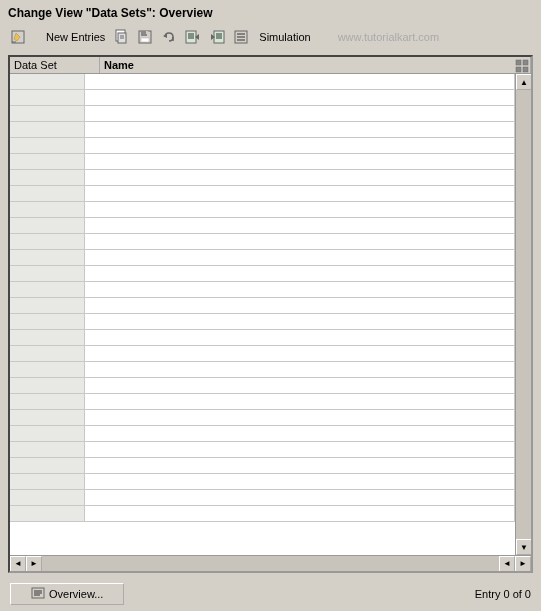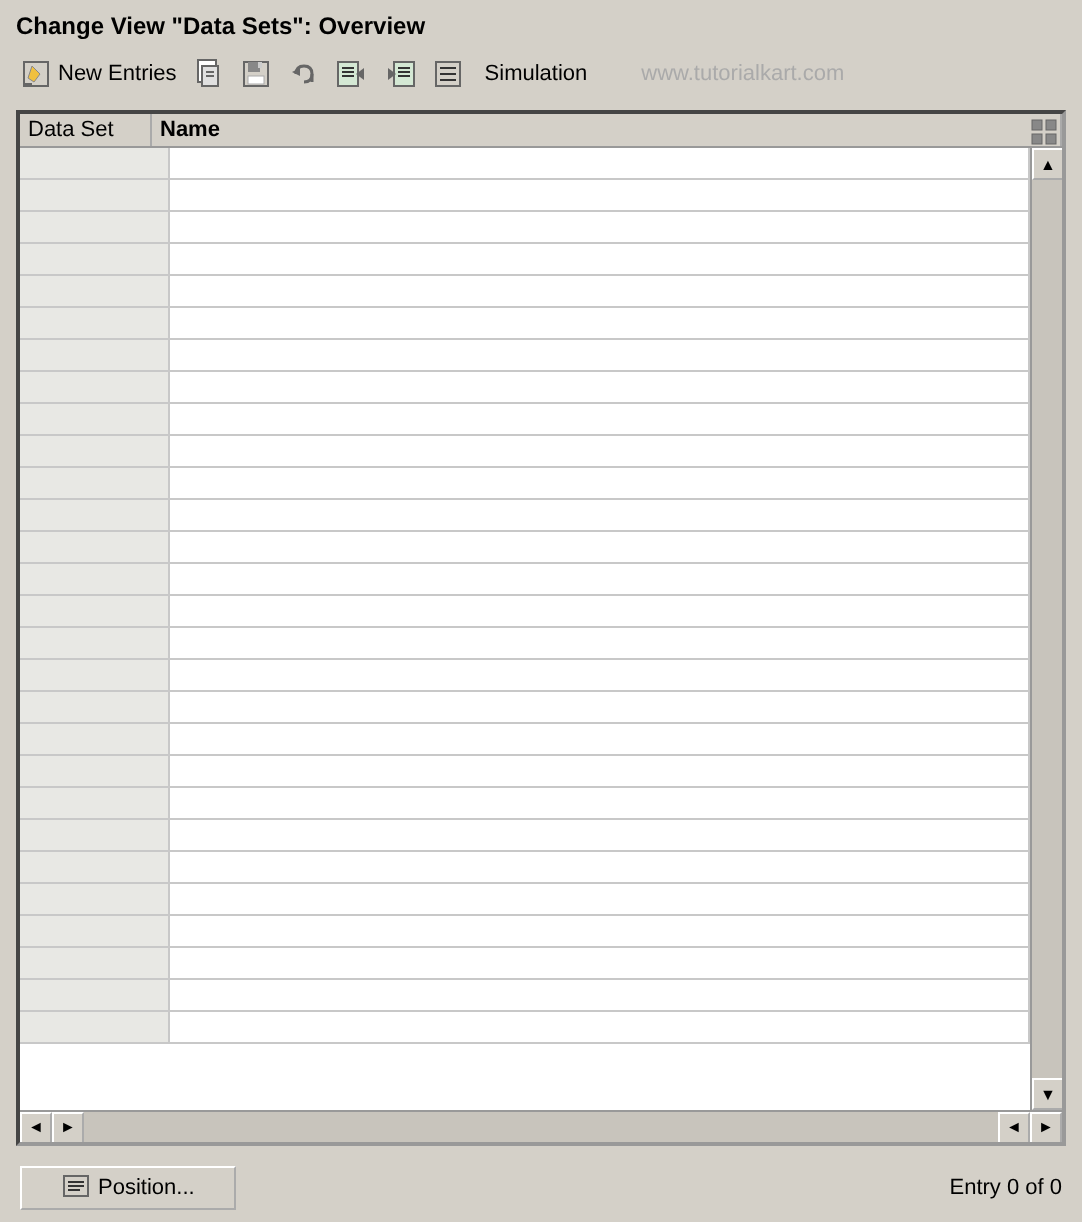--- a/index.html
+++ b/index.html
@@ -49,21 +49,21 @@
     }
 
     .toolbar-icon svg {
       width: 16px;
       height: 16px;
     }
 
     .new-entries-btn {
       display: flex;
       align-items: center;
-      gap: 3px;
+      gap: 20px;
       cursor: pointer;
       padding: 1px 2px;
       text-align: center;
     }
 
     .new-entries-label {
       font-size: 11px;
       color: #000;
     }
 
@@ -106,21 +106,21 @@
 
     .col-header {
       padding: 2px 4px;
       font-size: 11px;
       font-weight: normal;
       border-right: 1px solid #aaa;
       background: #d4d0c8;
     }
 
     .col-dataset-header {
-      width: 66px;
+      width: 90px;
     }
 
     .col-name-header {
       flex: 1;
       font-weight: bold;
     }
 
     .col-resize-btn {
       position: absolute;
       right: 0;
@@ -490,18 +490,18 @@
   </div>
 
   <div class="status-bar">
     <div class="position-btn">
       <svg width="14" height="14" viewBox="0 0 14 14">
         <rect x="1" y="1" width="12" height="10" fill="#d4d0c8" stroke="#666" stroke-width="1"></rect>
         <line x1="3" y1="4" x2="11" y2="4" stroke="#333" stroke-width="1"></line>
         <line x1="3" y1="6" x2="11" y2="6" stroke="#333" stroke-width="1"></line>
         <line x1="3" y1="8" x2="9" y2="8" stroke="#333" stroke-width="1"></line>
       </svg>
-      <span>Position...</span>
+      <span>Overview...</span>
     </div>
     <span class="entry-status">Entry 0 of 0</span>
   </div>
 
 </div>
 
 </body></html>

